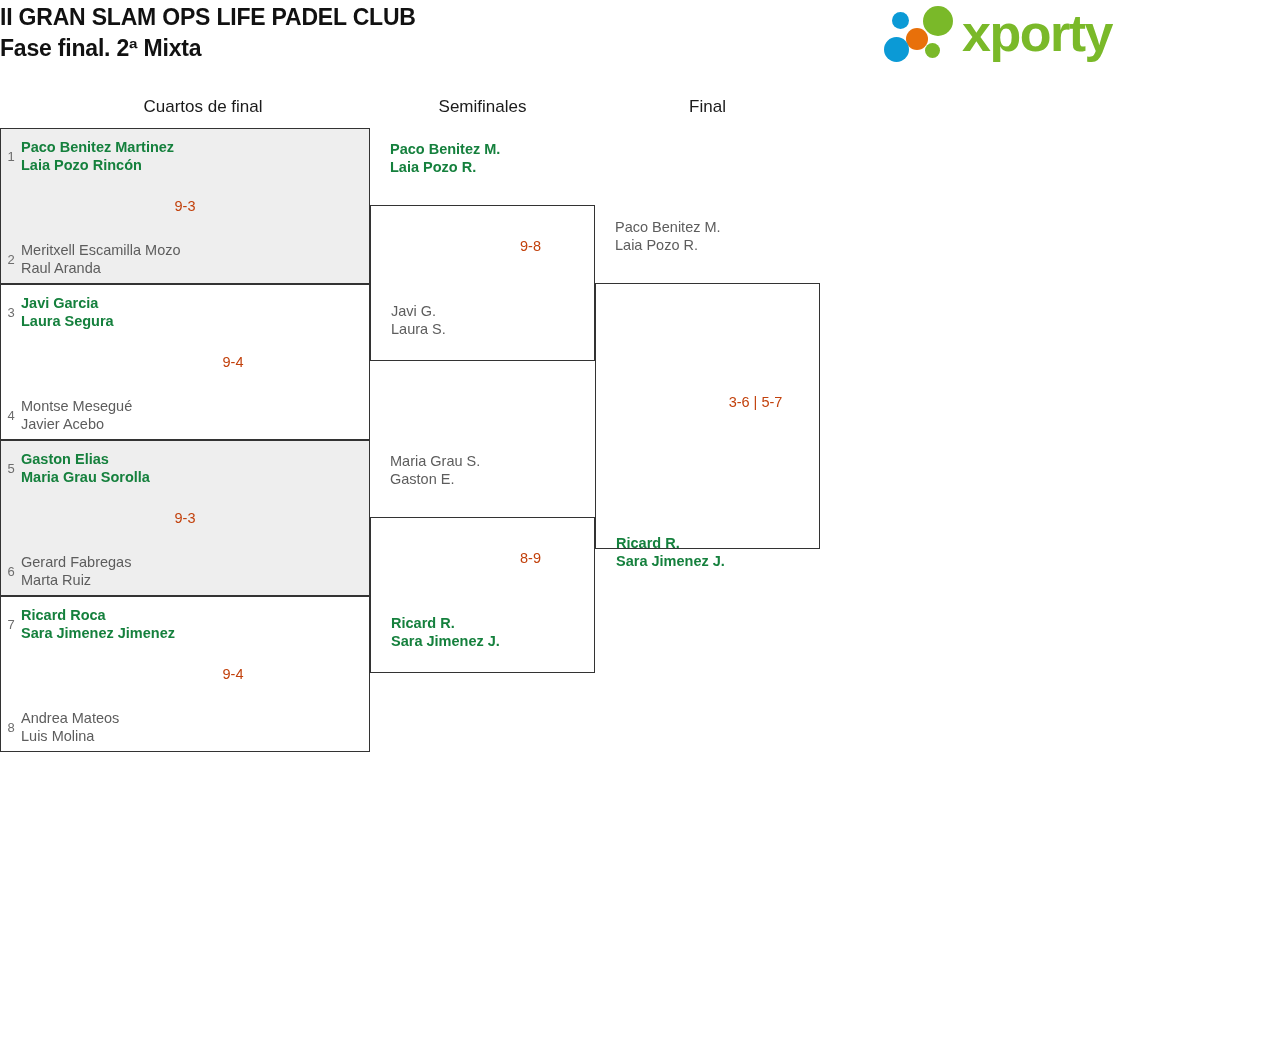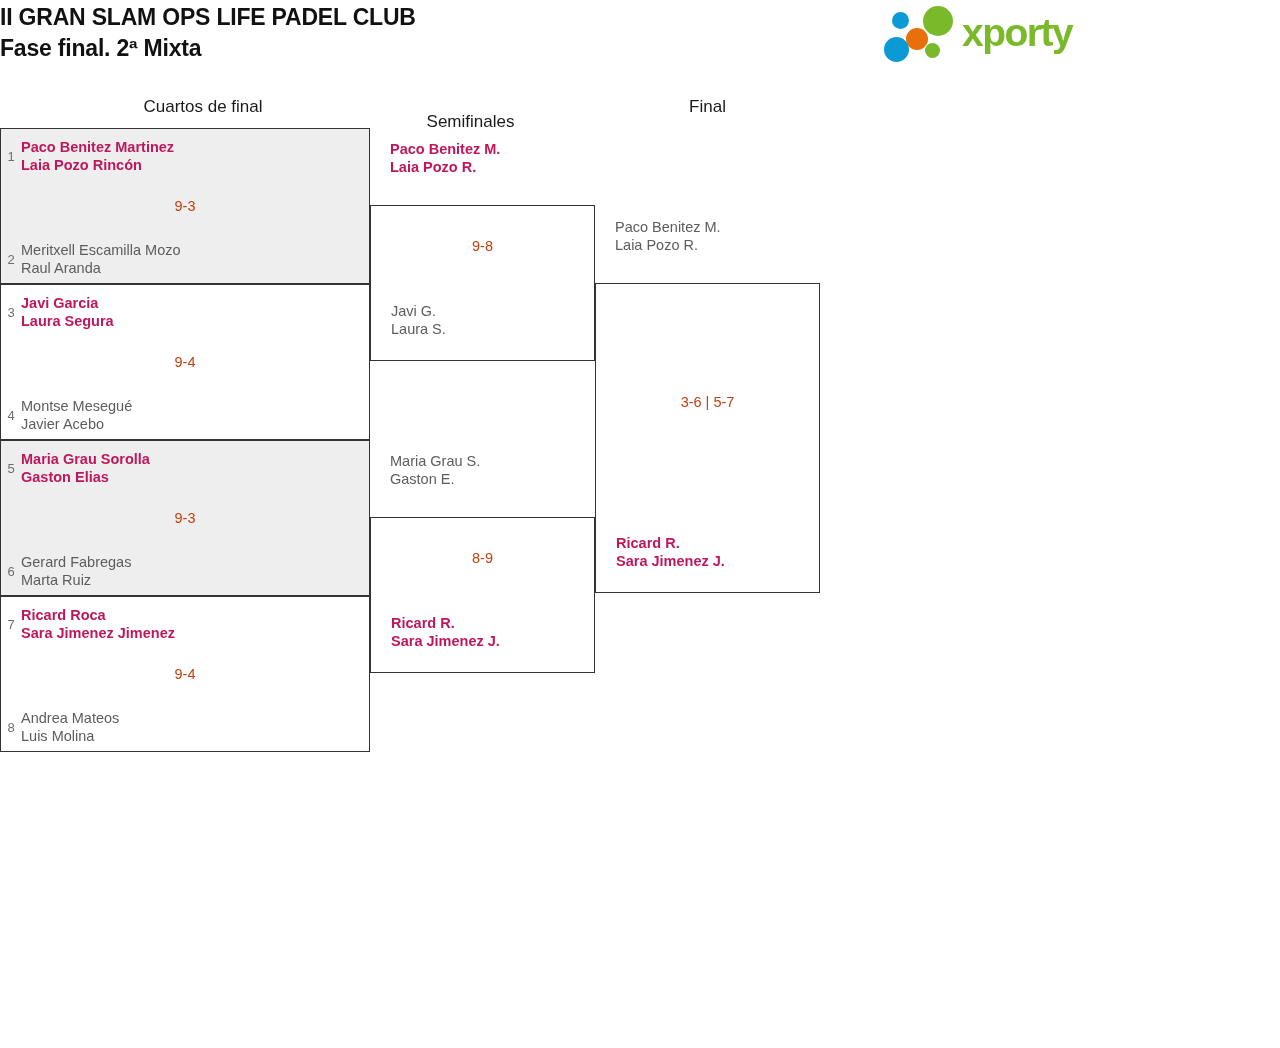--- a/index.html
+++ b/index.html
@@ -44,21 +44,21 @@
   }
   .dot { position: absolute; border-radius: 50%; }
   .dot-blue-sm  { left: 8px;  top: 6px;  width: 17px; height: 17px; background: #0b9ad6; }
   .dot-green-lg { left: 39px; top: 0px;  width: 30px; height: 30px; background: #7ab929; }
   .dot-orange   { left: 22px; top: 22px; width: 22px; height: 22px; background: #e8700a; }
   .dot-blue-lg  { left: 0px;  top: 31px; width: 25px; height: 25px; background: #0b9ad6; }
   .dot-green-sm { left: 41px; top: 37px; width: 15px; height: 15px; background: #7ab929; }
   #logo-word {
     position: absolute;
     left: 78px; top: 0px;
-    font-size: 39px;
+    font-size: 52px;
     font-weight: bold;
     color: #7ab929;
     letter-spacing: -1.5px;
     line-height: 58px;
   }
 
   
   #bracket {
     position: absolute;
     left: 0; top: 0;
@@ -69,21 +69,21 @@
     font-size: 17px;
     color: #1b1b1b;
     text-align: center;
     white-space: nowrap;
   }
   .match-box {
     position: absolute;
     border: 1px solid #333333;
   }
   .match-box.shaded { background: #eeeeee; }
-  .match-box.plain  { background: #ffffff; }
+  .match-box.plain  { background: #ffffff; padding-left: 48px; }
   .match-box.noborder { border: none; background: transparent; padding-left: 47px; }
 
   .team {
     position: absolute;
     left: 0;
     width: 100%;
     display: flex;
     align-items: flex-start;
   }
   .seed {
@@ -96,21 +96,21 @@
     padding-top: 1px;
   }
   .seed.blank { color: transparent; }
   .names {
     flex: 1 1 auto;
     font-size: 14.5px;
     line-height: 18px;
     white-space: nowrap;
   }
   .names .nm { display: block; }
-  .team.winner .names { font-weight: bold; color: #be185d; }
+  .team.winner .names { font-weight: bold; color: #15803d; }
   .team.loser  .names { font-weight: normal; color: #5d5d5d; }
 
   .score {
     position: absolute;
     width: 100%;
     text-align: center;
     font-size: 14.5px;
     color: #c2410c;
     white-space: nowrap;
   }
@@ -139,21 +139,21 @@
       <span class="dot dot-green-sm"></span>
     </div>
     <div id="logo-word">xporty</div>
   </div>
 
 </div>
 
 <div id="bracket">
 
   <div class="round-header" style="left:0px;   top:97px; width:370px;padding-left:36px;">Cuartos de final</div>
-  <div class="round-header" style="left:358px; top:97px; width:225px;margin-top:15px;">Semifinales</div>
+  <div class="round-header" style="left:370px; top:97px; width:225px;">Semifinales</div>
   <div class="round-header" style="left:595px; top:97px; width:225px;">Final</div>
 
   <div class="match-box r1 shaded" style="top:128px; height:156px;">
     <div class="team winner" style="top:9px;">
       <span class="seed">1</span>
       <span class="names">
         <span class="nm">Paco Benitez Martinez</span>
         <span class="nm">Laia Pozo Rincón</span>
       </span>
     </div>
@@ -182,22 +182,22 @@
         <span class="nm">Montse Mesegué</span>
         <span class="nm">Javier Acebo</span>
       </span>
     </div>
   </div>
 
   <div class="match-box r1 shaded" style="top:440px; height:156px;">
     <div class="team winner" style="top:9px;">
       <span class="seed">5</span>
       <span class="names">
+        <span class="nm">Gaston Elias</span>
         <span class="nm">Maria Grau Sorolla</span>
-        <span class="nm">Gaston Elias</span>
       </span>
     </div>
     <div class="score" style="top:69px;">9-3</div>
     <div class="team loser" style="top:112px;">
       <span class="seed">6</span>
       <span class="names">
         <span class="nm">Gerard Fabregas</span>
         <span class="nm">Marta Ruiz</span>
       </span>
     </div>
@@ -266,21 +266,21 @@
   <div class="match-box r3 noborder" style="top:218px; height:60px;">
     <div class="team loser" style="top:0px;">
       <span class="seed blank">·</span>
       <span class="names">
         <span class="nm">Paco Benitez M.</span>
         <span class="nm">Laia Pozo R.</span>
       </span>
     </div>
   </div>
 
-  <div class="match-box r3 plain" style="top:283px; height:310px;">
+  <div class="match-box r3 plain" style="top:283px; height:266px;">
     <div class="score" style="top:110px;">3-6 | 5-7</div>
     <div class="team winner" style="top:250px;">
       <span class="seed blank">·</span>
       <span class="names">
         <span class="nm">Ricard R.</span>
         <span class="nm">Sara Jimenez J.</span>
       </span>
     </div>
   </div>
 

